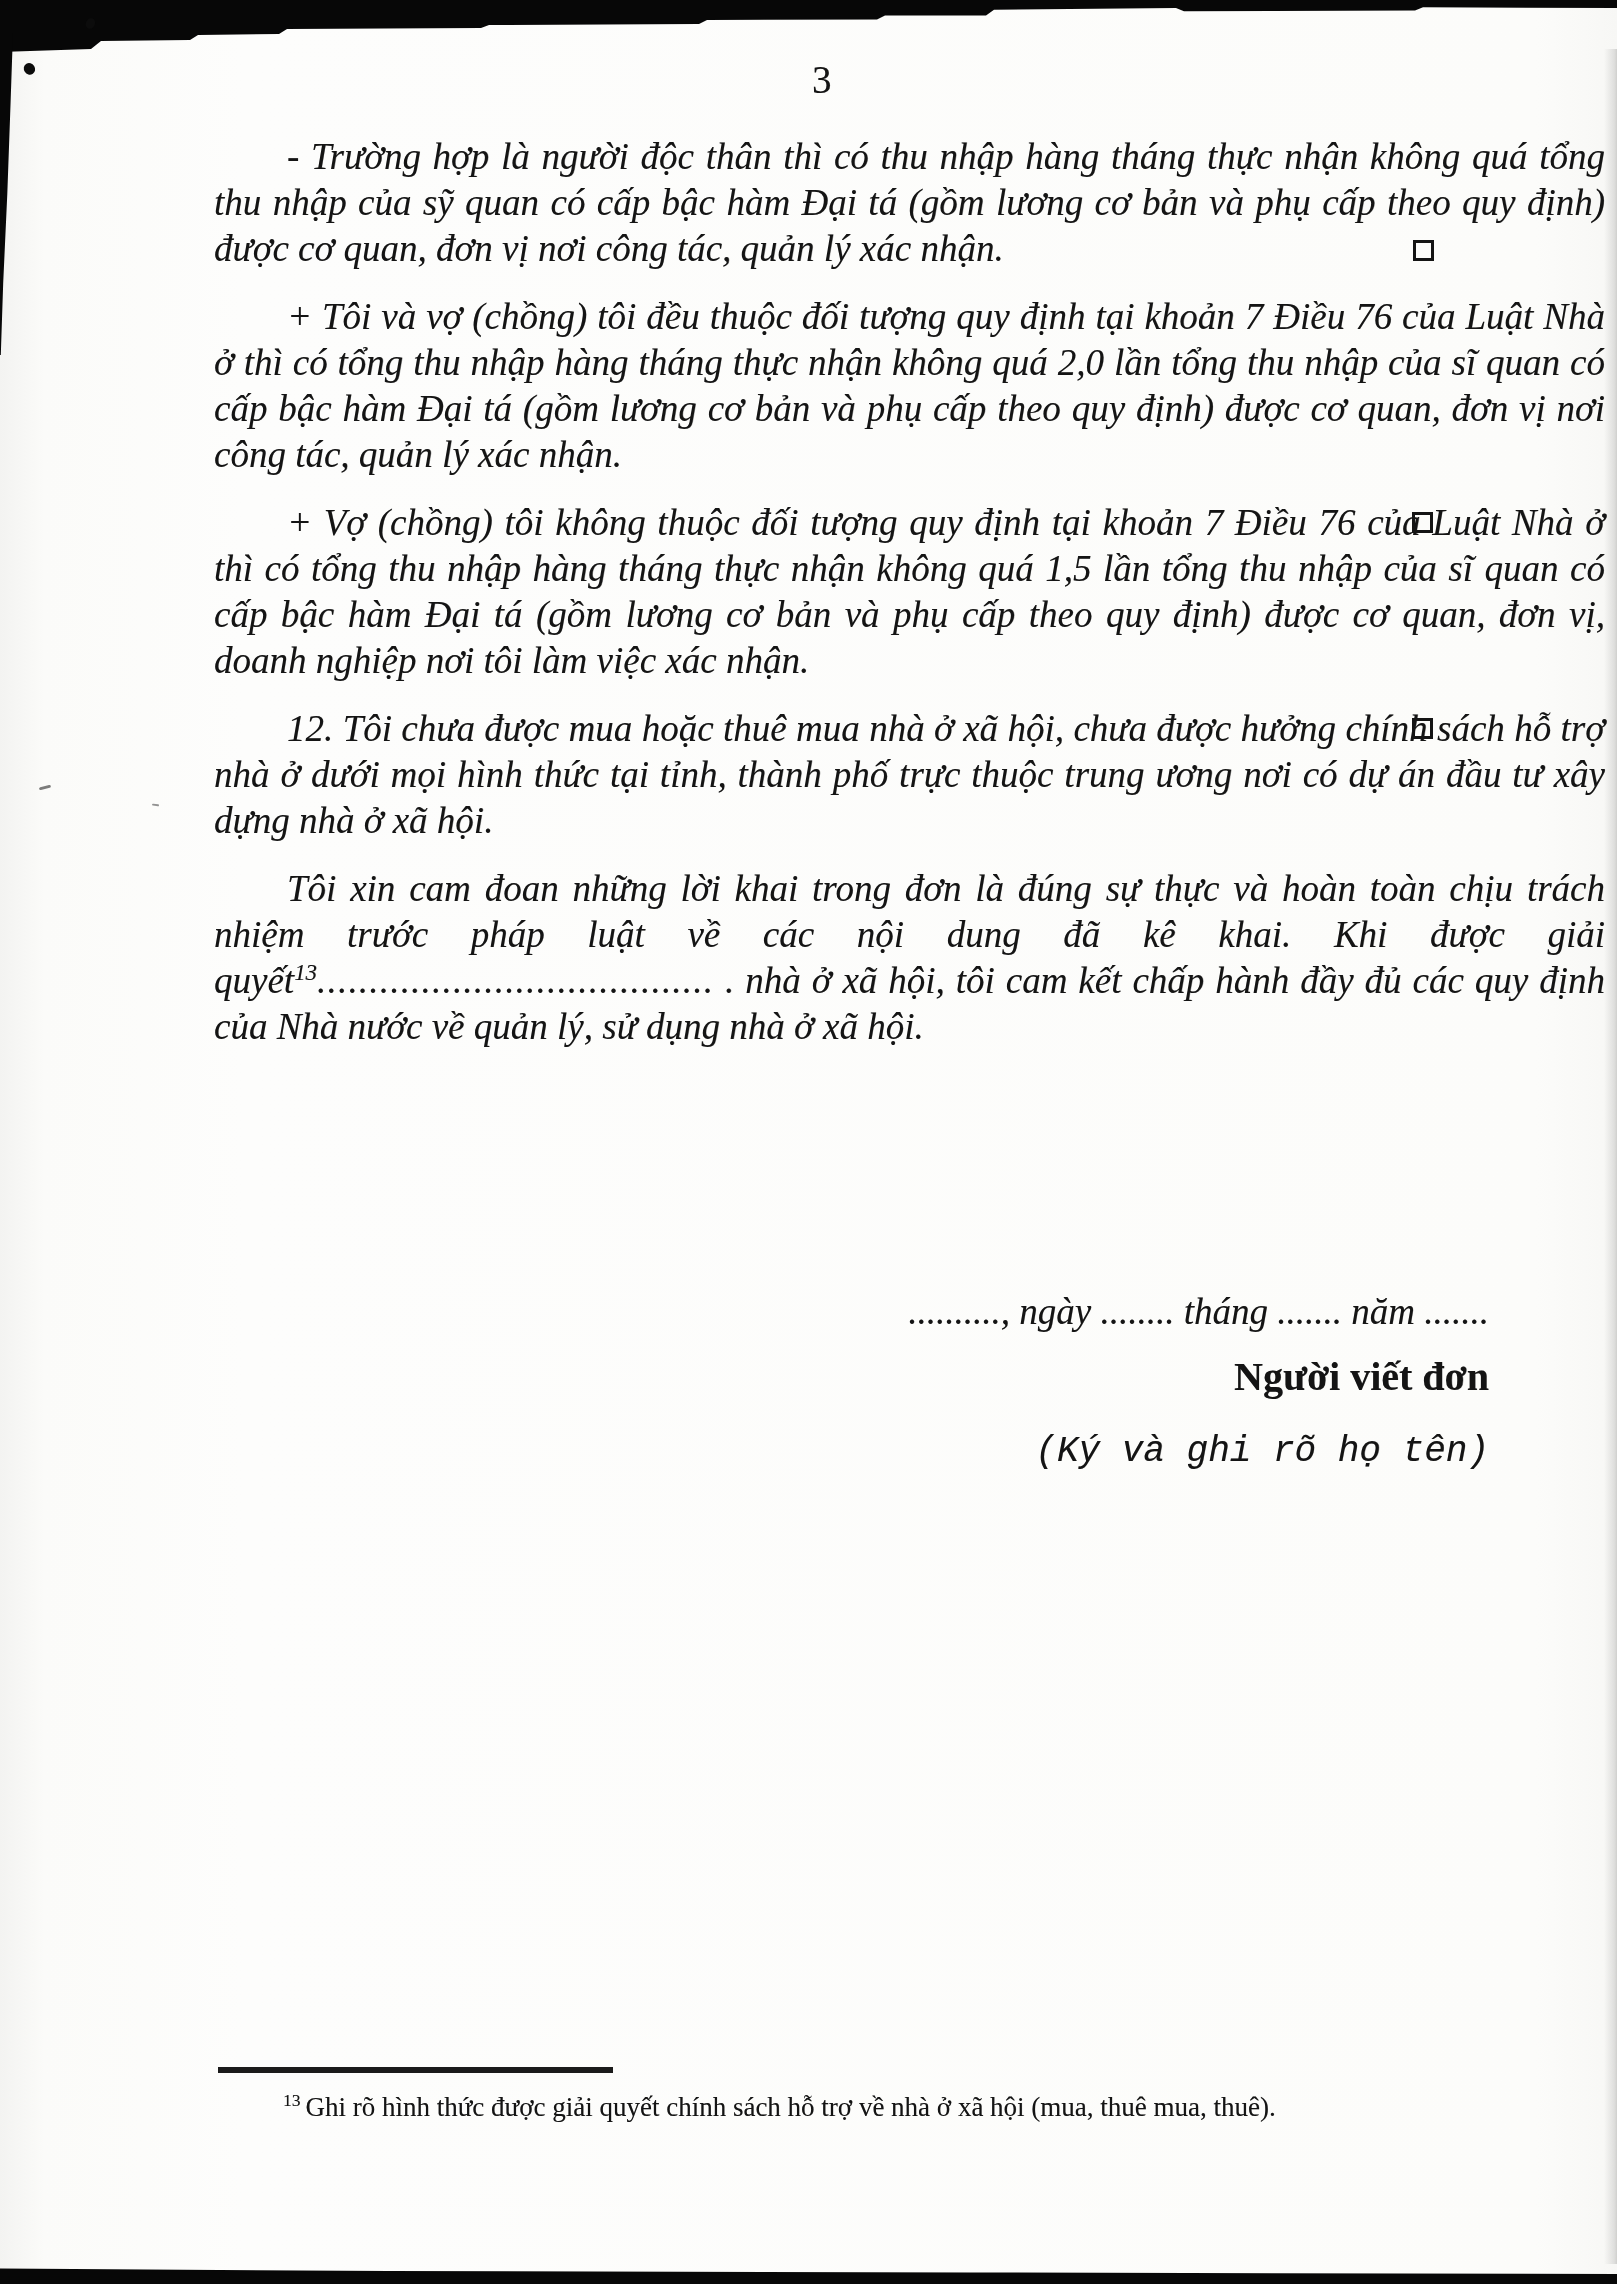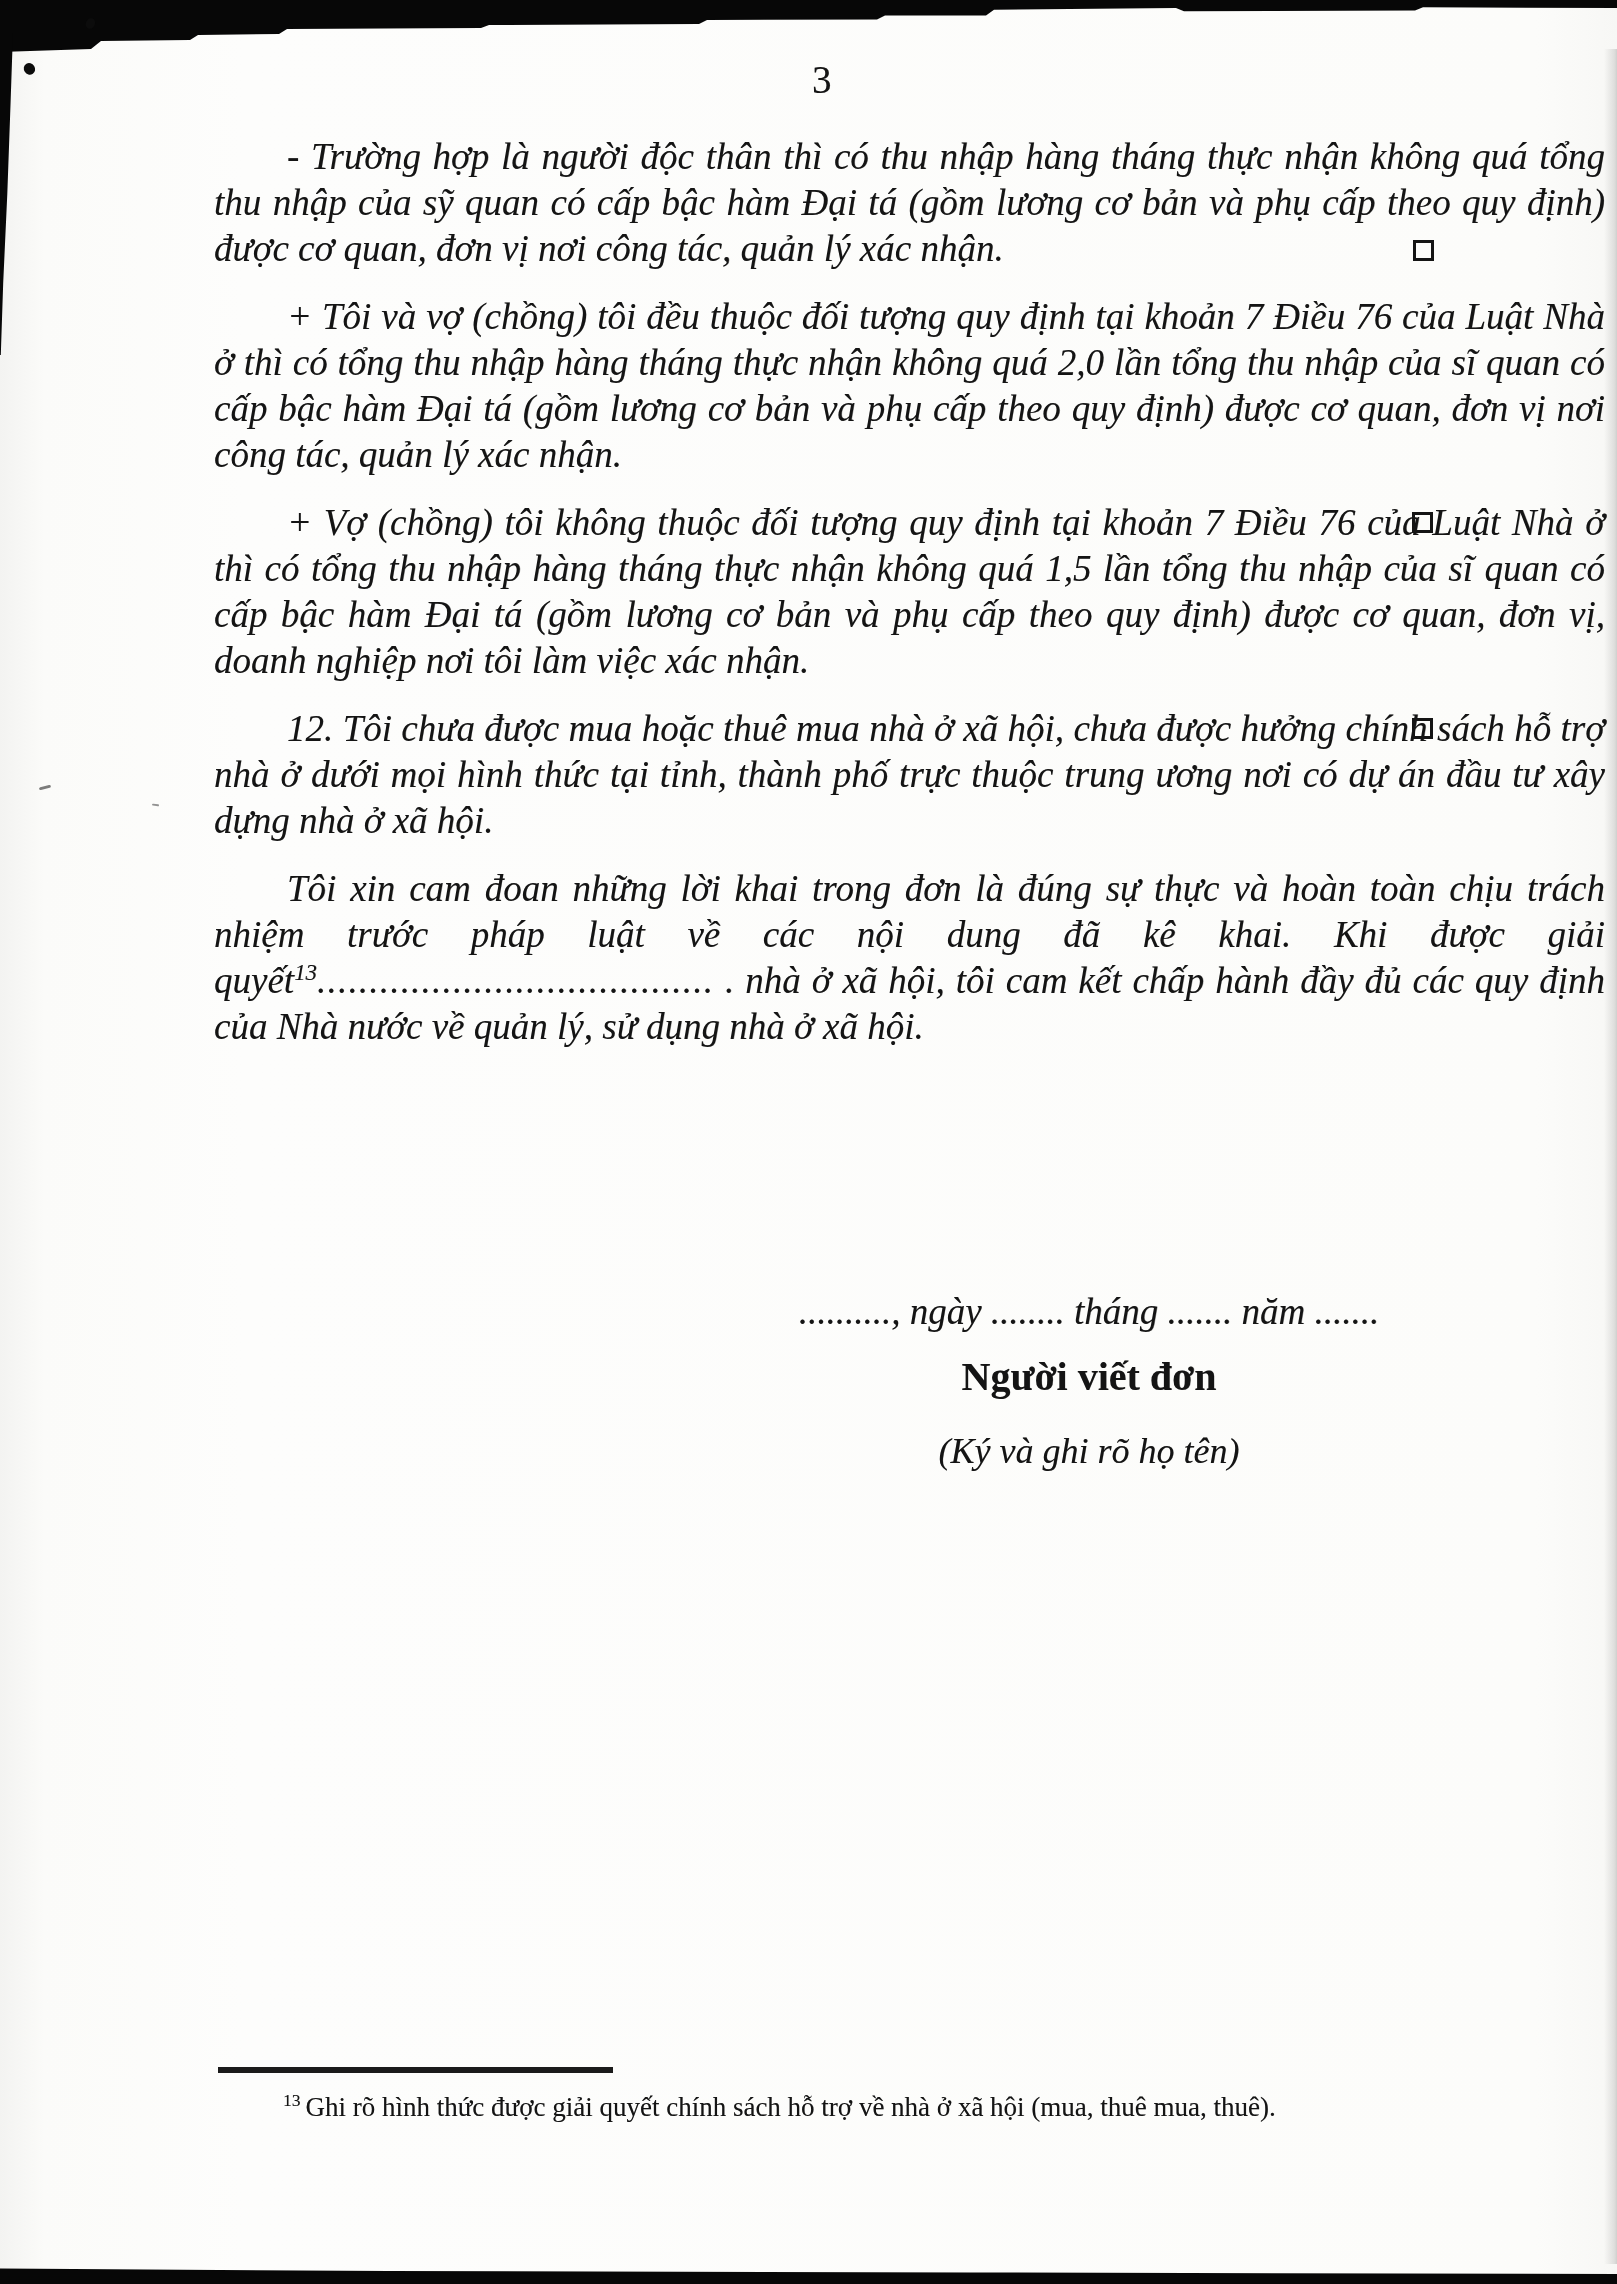--- a/index.html
+++ b/index.html
@@ -72,27 +72,27 @@
   .dots { letter-spacing: 1.2px; }
   .checkbox {
     position: absolute; width: 15.4px; height: 15.4px;
     border: 3.2px solid #141414;
     background: transparent;
   }
   .checkbox-1 { left: 1413px; top: 240px; }
   .checkbox-2 { left: 1412px; top: 512px; }
   .checkbox-3 { left: 1412px; top: 718px; }
   .signature {
-    position: absolute; left: 725px; top: 1287px; width: 728px;
-    text-align: center;
+    position: absolute; left: 761px; top: 1287px; width: 728px;
+    text-align: right;
     text-shadow: 0.3px 0.3px 0.6px rgba(20,20,20,0.38);
   }
   .sig-date  { font-style: italic; font-size: 37px; line-height: 49px; }
   .sig-title { font-weight: bold;  font-size: 40px; line-height: 50px; margin-top: 16px; }
-  .sig-note  { font-style: italic; font-size: 36px; line-height: 47px; margin-top: 26px; }
+  .sig-note  { font-style: italic; font-size: 36px; line-height: 47px; margin-top: 26px; font-family: Liberation Mono, monospace; }
   .footnote-rule {
     position: absolute; left: 218px; top: 2067px; width: 395px; height: 5.7px;
     background: #1b1b1b;
   }
   .footnote {
     position: absolute; left: 214px; top: 2091px; width: 1172px;
     font-size: 27px; line-height: 33px;
     text-indent: 69px;
     text-shadow: 0.2px 0.2px 0.4px rgba(20,20,20,0.35);
   }

